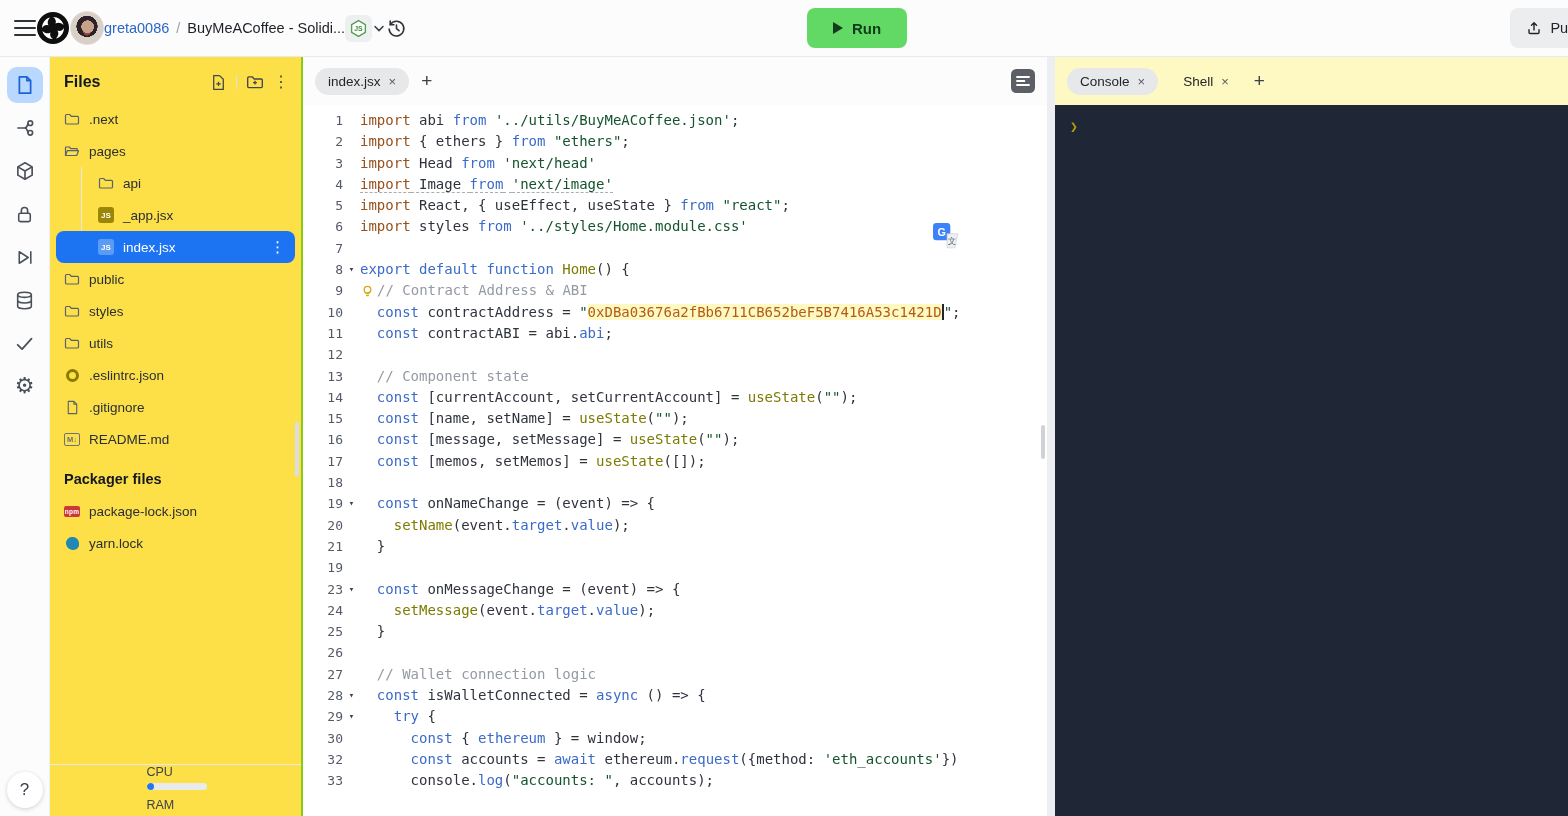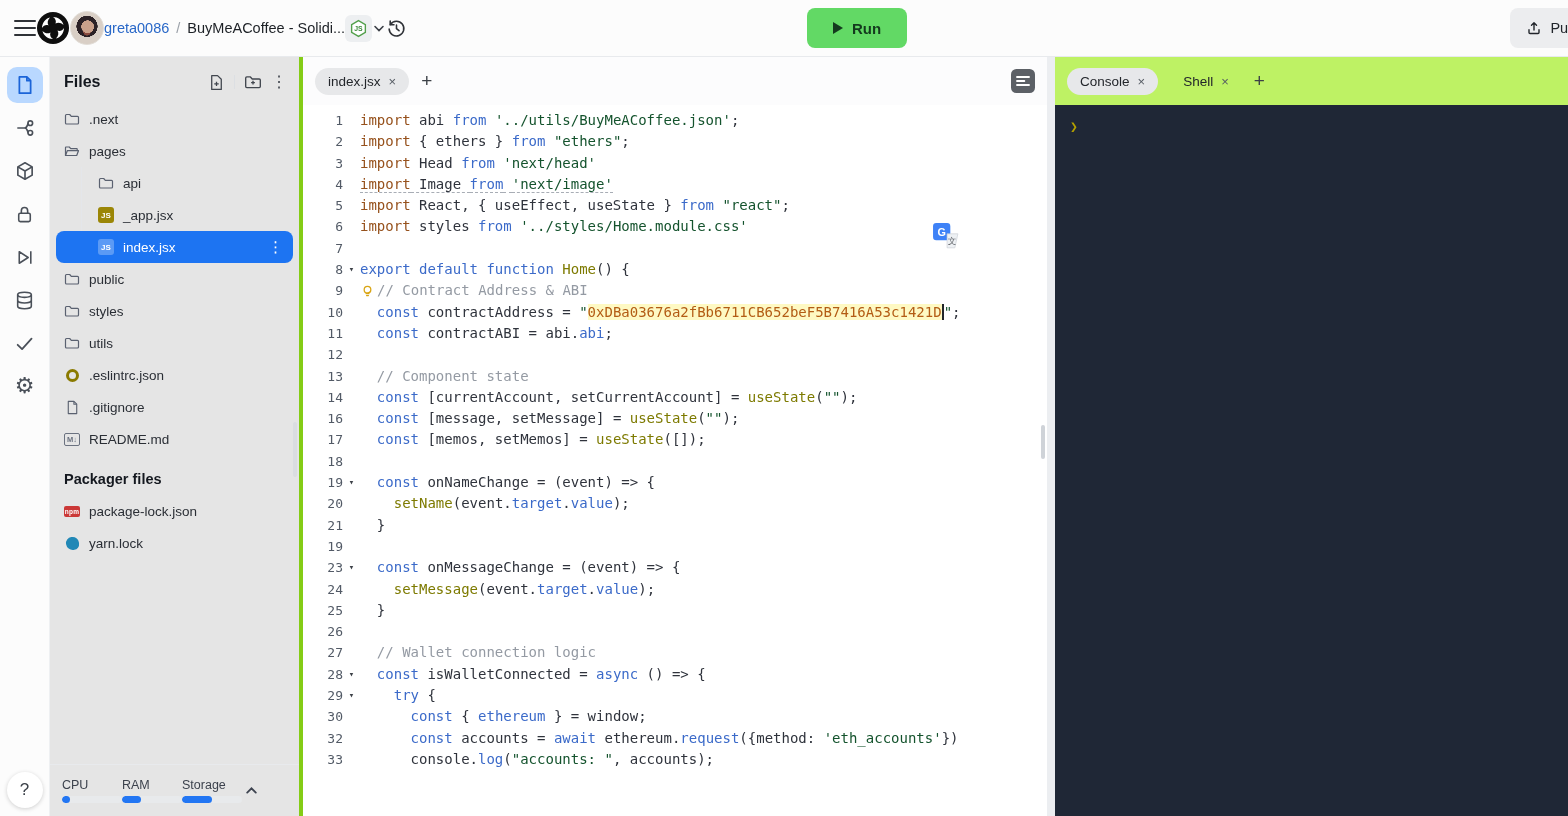--- a/index.html
+++ b/index.html
@@ -36,21 +36,21 @@
   .rail { width:50px; border-right:1px solid #eef0f2; display:flex; flex-direction:column; align-items:center;
     padding:10px 0 8px; gap:7px; background:#fcfcfc; }
   .rail-item { width:36px; height:36px; border-radius:10px; display:flex; align-items:center; justify-content:center; cursor:pointer; }
   .rail-item.active { background:#b9d8ff; }
   .rail-spacer { flex:1; }
   .help-btn { width:36px; height:36px; border-radius:50%; background:#fff; box-shadow:0 1px 4px rgba(0,0,0,.18);
     display:flex; align-items:center; justify-content:center; font-size:17px; color:#3b4048; cursor:pointer; }
   .gear-glyph { font-size:22px; color:#4a5059; line-height:1; }
 
   
-  .files { width:253px; border-right:4px solid #84cc16; display:flex; flex-direction:column; background:#e5e5e5; position:relative; }
+  .files { width:253px; border-right:2px solid #84cc16; display:flex; flex-direction:column; background:#fde047; position:relative; }
   .files-header { display:flex; align-items:center; padding:16px 12px 10px 14px; }
   .files-title { font-size:16px; font-weight:700; color:#14181f; flex:1; }
   .files-actions { display:flex; align-items:center; gap:9px; color:#42474f; }
   .files-actions .vbar { width:1px; height:14px; background:#dcdfe3; }
   .kebab { font-size:16px; color:#42474f; cursor:pointer; line-height:1; }
   .tree { flex:1; padding-top:2px; position:relative; overflow:hidden; }
   .tree-row { height:32px; display:flex; align-items:center; gap:9px; font-size:13.5px; color:#2a2e35;
     padding-left:14px; cursor:pointer; position:relative;text-align:right; }
   .tree-row.child { padding-left:48px; }
   .tree-row.child::before { content:""; position:absolute; left:31px; top:0; bottom:0; width:1px; background:#e4e6ea; }
@@ -63,21 +63,21 @@
     display:flex; align-items:center; justify-content:center; }
   .js-badge.on-blue { background:rgba(255,255,255,.28); }
   .npm-badge { width:19px; height:11px; border-radius:2px; background:#cb3837; color:#fff; font-size:6.5px; font-weight:700;
     display:flex; align-items:center; justify-content:center; letter-spacing:.3px; }
   .yarn-badge { width:13px; height:13px; border-radius:50% 50% 45% 55%; background:#2188b6; transform:rotate(-8deg); }
   .eslint-badge { width:13px; height:13px; border-radius:50%; border:3.5px solid #8a7a00; }
   .md-badge { width:19px; height:13px; border:1px solid #6b7280; border-radius:2px; color:#6b7280; font-size:7.5px;
     display:flex; align-items:center; justify-content:center; font-weight:700; }
   .section-title { font-size:14.5px; font-weight:700; color:#14181f; padding:16px 0 8px 14px; }
   .files-scroll { position:absolute; right:2px; top:365px; width:4px; height:55px; border-radius:2px; background:#dadde1; }
-  .files-footer { height:52px; border-top:1px solid #e8eaed; display:flex; align-items:center; gap:0; padding:0 10px 0 12px; }
+  .files-footer { height:52px; border-top:1px solid #e8eaed; display:flex; align-items:center; gap:8px; padding:0 10px 0 12px;flex-direction:column; }
   .meter { display:flex; flex-direction:column; gap:4px; }
   .meter .lbl { font-size:12.5px; color:#3c424d; }
   .meter .track { width:60px; height:7px; border-radius:4px; background:#e8eaec; overflow:hidden; }
   .meter .fill { height:100%; border-radius:4px; background:#2276f3; }
   .collapse-chev { margin-left:2px; color:#3e4450; cursor:pointer; display:flex; }
 
   
   .editor { width:744px; background:#fcfcfd; display:flex; flex-direction:column; position:relative; }
   .tabrow { height:48px; display:flex; align-items:center; padding:0 12px; gap:12px; }
   .tab-pill { background:#e7e8ea; border-radius:16px; padding:6px 13px; font-size:13.5px; color:#23262b;
@@ -98,21 +98,21 @@
   .tok-sel { color:#b35c14; background:#fef9c3; }
   .cursor { display:inline-block; width:2px; height:16px; background:#22262c; vertical-align:text-bottom; }
   .uline .tok-kw,.uline .tok-kw2,.uline .tok-str,.uline span { border-bottom:1px dashed #a8adb5; }
   .bulb { display:inline-block; width:15px; vertical-align:middle; margin-right:2px; }
   .translate-badge { position:absolute; top:166px; right:88px; width:26px; height:27px; cursor:pointer; }
   .editor-scroll { position:absolute; right:2px; top:368px; width:4px; height:34px; border-radius:2px; background:#cfd3d8; }
 
   .divider { width:8px; background:#eceef1; }
 
   
-  .consolecol { width:513px; display:flex; flex-direction:column; background:#bef264; }
+  .consolecol { width:513px; display:flex; flex-direction:column; background:#fef9c3; }
   .term { flex:1; background:#1f2736; padding:11px 15px; font-family:"DejaVu Sans Mono", monospace; }
   .prompt { color:#b3a000; font-size:13px; font-weight:700; }
 </style>
 </head>
 <body>
 
 <div class="topbar">
   <div class="hamburger">
       <span></span>
       <span></span>
@@ -442,20 +442,25 @@
           <span class="cl-num">13</span>
           <span class="cl-fold"></span>
           <span class="cl-code"><span>  </span><span class="tok-cmt">// Component state</span></span>
         </div>
         <div class="cl">
           <span class="cl-num">14</span>
           <span class="cl-fold"></span>
           <span class="cl-code"><span>  </span><span class="tok-kw">const</span><span> [currentAccount, setCurrentAccount] = </span><span class="tok-def">useState</span><span>(</span><span class="tok-str">""</span><span>);</span></span>
         </div>
         <div class="cl">
+          <span class="cl-num">15</span>
+          <span class="cl-fold"></span>
+          <span class="cl-code"><span>  </span><span class="tok-kw">const</span><span> [name, setName] = </span><span class="tok-def">useState</span><span>(</span><span class="tok-str">""</span><span>);</span></span>
+        </div>
+        <div class="cl">
           <span class="cl-num">16</span>
           <span class="cl-fold"></span>
           <span class="cl-code"><span>  </span><span class="tok-kw">const</span><span> [message, setMessage] = </span><span class="tok-def">useState</span><span>(</span><span class="tok-str">""</span><span>);</span></span>
         </div>
         <div class="cl">
           <span class="cl-num">17</span>
           <span class="cl-fold"></span>
           <span class="cl-code"><span>  </span><span class="tok-kw">const</span><span> [memos, setMemos] = </span><span class="tok-def">useState</span><span>([]);</span></span>
         </div>
         <div class="cl">

